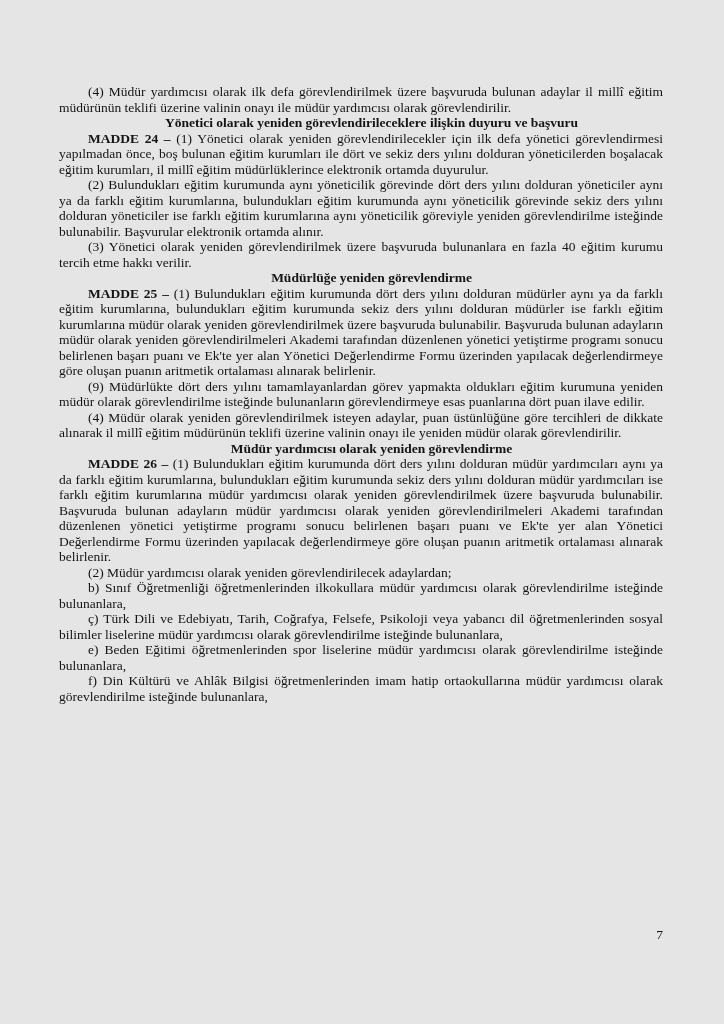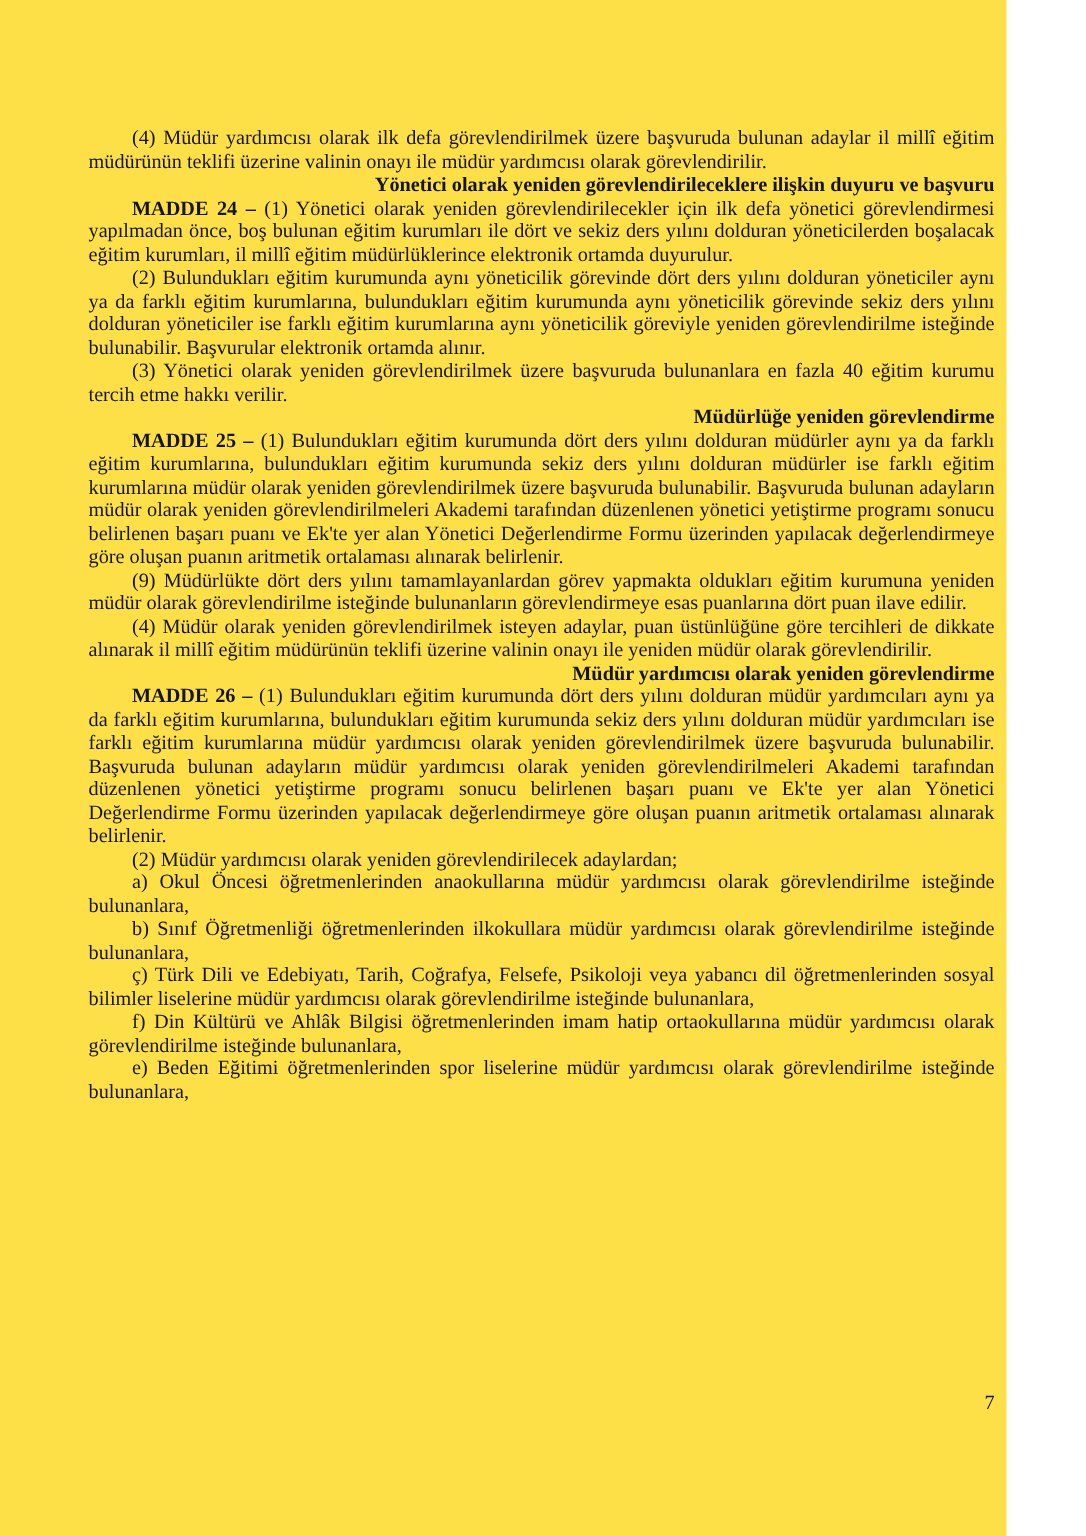--- a/index.html
+++ b/index.html
@@ -2,44 +2,44 @@
 <html lang="tr"><head>
 <meta charset="utf-8">
 <style>
   html, body {
     margin: 0;
     padding: 0;
     background: #ffffff;
   }
   .page {
     position: relative;
-    width: 671px;
+    width: 724px;
     height: 1024px;
-    background: #fde047;
+    background: #e5e5e5;
     overflow: hidden;
     font-family: "Liberation Serif", "DejaVu Serif", serif;
     color: #141414;
   }
   .doc-body {
     position: absolute;
     left: 59px;
     top: 84px;
     width: 604px;
     font-size: 13.5px;
     line-height: 15.5px;
     text-align: justify;
   }
   .doc-body p {
     margin: 0;
     padding: 0;
     text-indent: 29px;
   }
   .doc-body p.heading {
     font-weight: bold;
-    text-align: right;
+    text-align: center;
     text-indent: 21px;
   }
   .doc-body p b {
     font-weight: bold;
   }
   .page-number {
     position: absolute;
     left: 59px;
     top: 927px;
     width: 604px;
@@ -58,20 +58,19 @@
       <p class="body"><b>MADDE 24 –</b> (1) Yönetici olarak yeniden görevlendirilecekler için ilk defa yönetici görevlendirmesi yapılmadan önce, boş bulunan eğitim kurumları ile dört ve sekiz ders yılını dolduran yöneticilerden boşalacak eğitim kurumları, il millî eğitim müdürlüklerince elektronik ortamda duyurulur.</p>
       <p class="body">(2) Bulundukları eğitim kurumunda aynı yöneticilik görevinde dört ders yılını dolduran yöneticiler aynı ya da farklı eğitim kurumlarına, bulundukları eğitim kurumunda aynı yöneticilik görevinde sekiz ders yılını dolduran yöneticiler ise farklı eğitim kurumlarına aynı yöneticilik göreviyle yeniden görevlendirilme isteğinde bulunabilir. Başvurular elektronik ortamda alınır.</p>
       <p class="body">(3) Yönetici olarak yeniden görevlendirilmek üzere başvuruda bulunanlara en fazla 40 eğitim kurumu tercih etme hakkı verilir.</p>
       <p class="heading">Müdürlüğe yeniden görevlendirme</p>
       <p class="body"><b>MADDE 25 –</b> (1) Bulundukları eğitim kurumunda dört ders yılını dolduran müdürler aynı ya da farklı eğitim kurumlarına, bulundukları eğitim kurumunda sekiz ders yılını dolduran müdürler ise farklı eğitim kurumlarına müdür olarak yeniden görevlendirilmek üzere başvuruda bulunabilir. Başvuruda bulunan adayların müdür olarak yeniden görevlendirilmeleri Akademi tarafından düzenlenen yönetici yetiştirme programı sonucu belirlenen başarı puanı ve Ek'te yer alan Yönetici Değerlendirme Formu üzerinden yapılacak değerlendirmeye göre oluşan puanın aritmetik ortalaması alınarak belirlenir.</p>
       <p class="body">(9) Müdürlükte dört ders yılını tamamlayanlardan görev yapmakta oldukları eğitim kurumuna yeniden müdür olarak görevlendirilme isteğinde bulunanların görevlendirmeye esas puanlarına dört puan ilave edilir.</p>
       <p class="body">(4) Müdür olarak yeniden görevlendirilmek isteyen adaylar, puan üstünlüğüne göre tercihleri de dikkate alınarak il millî eğitim müdürünün teklifi üzerine valinin onayı ile yeniden müdür olarak görevlendirilir.</p>
       <p class="heading">Müdür yardımcısı olarak yeniden görevlendirme</p>
       <p class="body"><b>MADDE 26 –</b> (1) Bulundukları eğitim kurumunda dört ders yılını dolduran müdür yardımcıları aynı ya da farklı eğitim kurumlarına, bulundukları eğitim kurumunda sekiz ders yılını dolduran müdür yardımcıları ise farklı eğitim kurumlarına müdür yardımcısı olarak yeniden görevlendirilmek üzere başvuruda bulunabilir. Başvuruda bulunan adayların müdür yardımcısı olarak yeniden görevlendirilmeleri Akademi tarafından düzenlenen yönetici yetiştirme programı sonucu belirlenen başarı puanı ve Ek'te yer alan Yönetici Değerlendirme Formu üzerinden yapılacak değerlendirmeye göre oluşan puanın aritmetik ortalaması alınarak belirlenir.</p>
       <p class="body">(2) Müdür yardımcısı olarak yeniden görevlendirilecek adaylardan;</p>
-      <p class="body">a) Okul Öncesi öğretmenlerinden anaokullarına müdür yardımcısı olarak görevlendirilme isteğinde bulunanlara,</p>
       <p class="body">b) Sınıf Öğretmenliği öğretmenlerinden ilkokullara müdür yardımcısı olarak görevlendirilme isteğinde bulunanlara,</p>
       <p class="body">ç) Türk Dili ve Edebiyatı, Tarih, Coğrafya, Felsefe, Psikoloji veya yabancı dil öğretmenlerinden sosyal bilimler liselerine müdür yardımcısı olarak görevlendirilme isteğinde bulunanlara,</p>
+      <p class="body">e) Beden Eğitimi öğretmenlerinden spor liselerine müdür yardımcısı olarak görevlendirilme isteğinde bulunanlara,</p>
       <p class="body">f) Din Kültürü ve Ahlâk Bilgisi öğretmenlerinden imam hatip ortaokullarına müdür yardımcısı olarak görevlendirilme isteğinde bulunanlara,</p>
-      <p class="body">e) Beden Eğitimi öğretmenlerinden spor liselerine müdür yardımcısı olarak görevlendirilme isteğinde bulunanlara,</p>
     </div>
   <div class="page-number">7</div>
 </div>
 
 </body></html>

